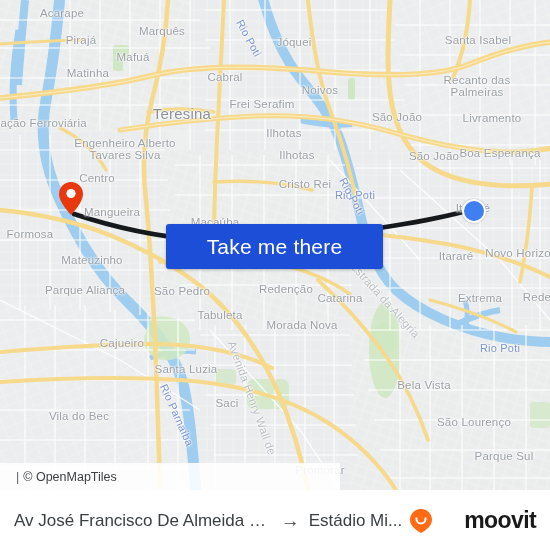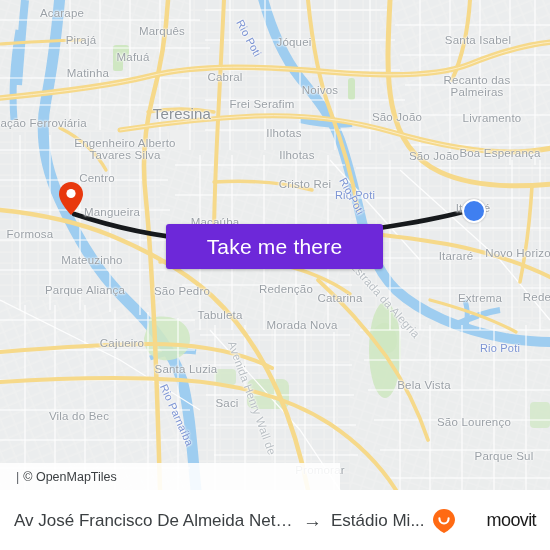--- a/index.html
+++ b/index.html
@@ -29,21 +29,21 @@
   #origin-pin { position:absolute; left:59px; top:182px; width:24px; height:33px; }
   #dest-dot {
     position:absolute; left:462px; top:199px; width:24px; height:24px;
     border-radius:50%; background:#3f7ff0; border:2.5px solid #fff;
     box-shadow:0 0 2px rgba(0,0,0,.3);
   }
 
   
   #cta {
     position:absolute; left:166px; top:224px; width:217px; height:45px;
-    background:#6d28d9; border:none; border-radius:3px;
+    background:#1d4ed8; border:none; border-radius:3px;
     color:#fff; font-size:21px; font-family:"Liberation Sans", sans-serif;
     letter-spacing:.2px; cursor:pointer;
     box-shadow:0 1px 3px rgba(0,0,0,.25);
     display:flex; align-items:center; justify-content:center;
   }
 
   
   #attrib {
     position:absolute; left:0; top:463px; width:340px; height:27px;
     background:rgba(255,255,255,.88);
@@ -59,21 +59,21 @@
     padding:0 14px; gap:8px; border-top:1px solid #fff;
   }
   #route-text {
     display:flex; align-items:center; gap:9px; flex:1;
     font-size:17px; color:#3c4043; white-space:nowrap; overflow:hidden;
   }
   #route-origin { max-width:300px; overflow:hidden; text-overflow:ellipsis; }
   #route-arrow { font-size:19px; color:#3c4043; flex:none; }
   #route-dest { flex:none; }
   #brand { display:flex; align-items:center; gap:3px; flex:none; }
-  #brand-word { font-size:18px; font-weight:normal; color:#1a1a1a; letter-spacing:-.6px;margin-left:29px; }
+  #brand-word { font-size:23px; font-weight:bold; color:#1a1a1a; letter-spacing:-.6px;margin-left:29px; }
 </style>
 </head>
 <body>
 
 <div id="app">
 
   <div id="map-area">
 
     <svg id="map-svg" viewBox="0 0 550 490">
       <defs>

